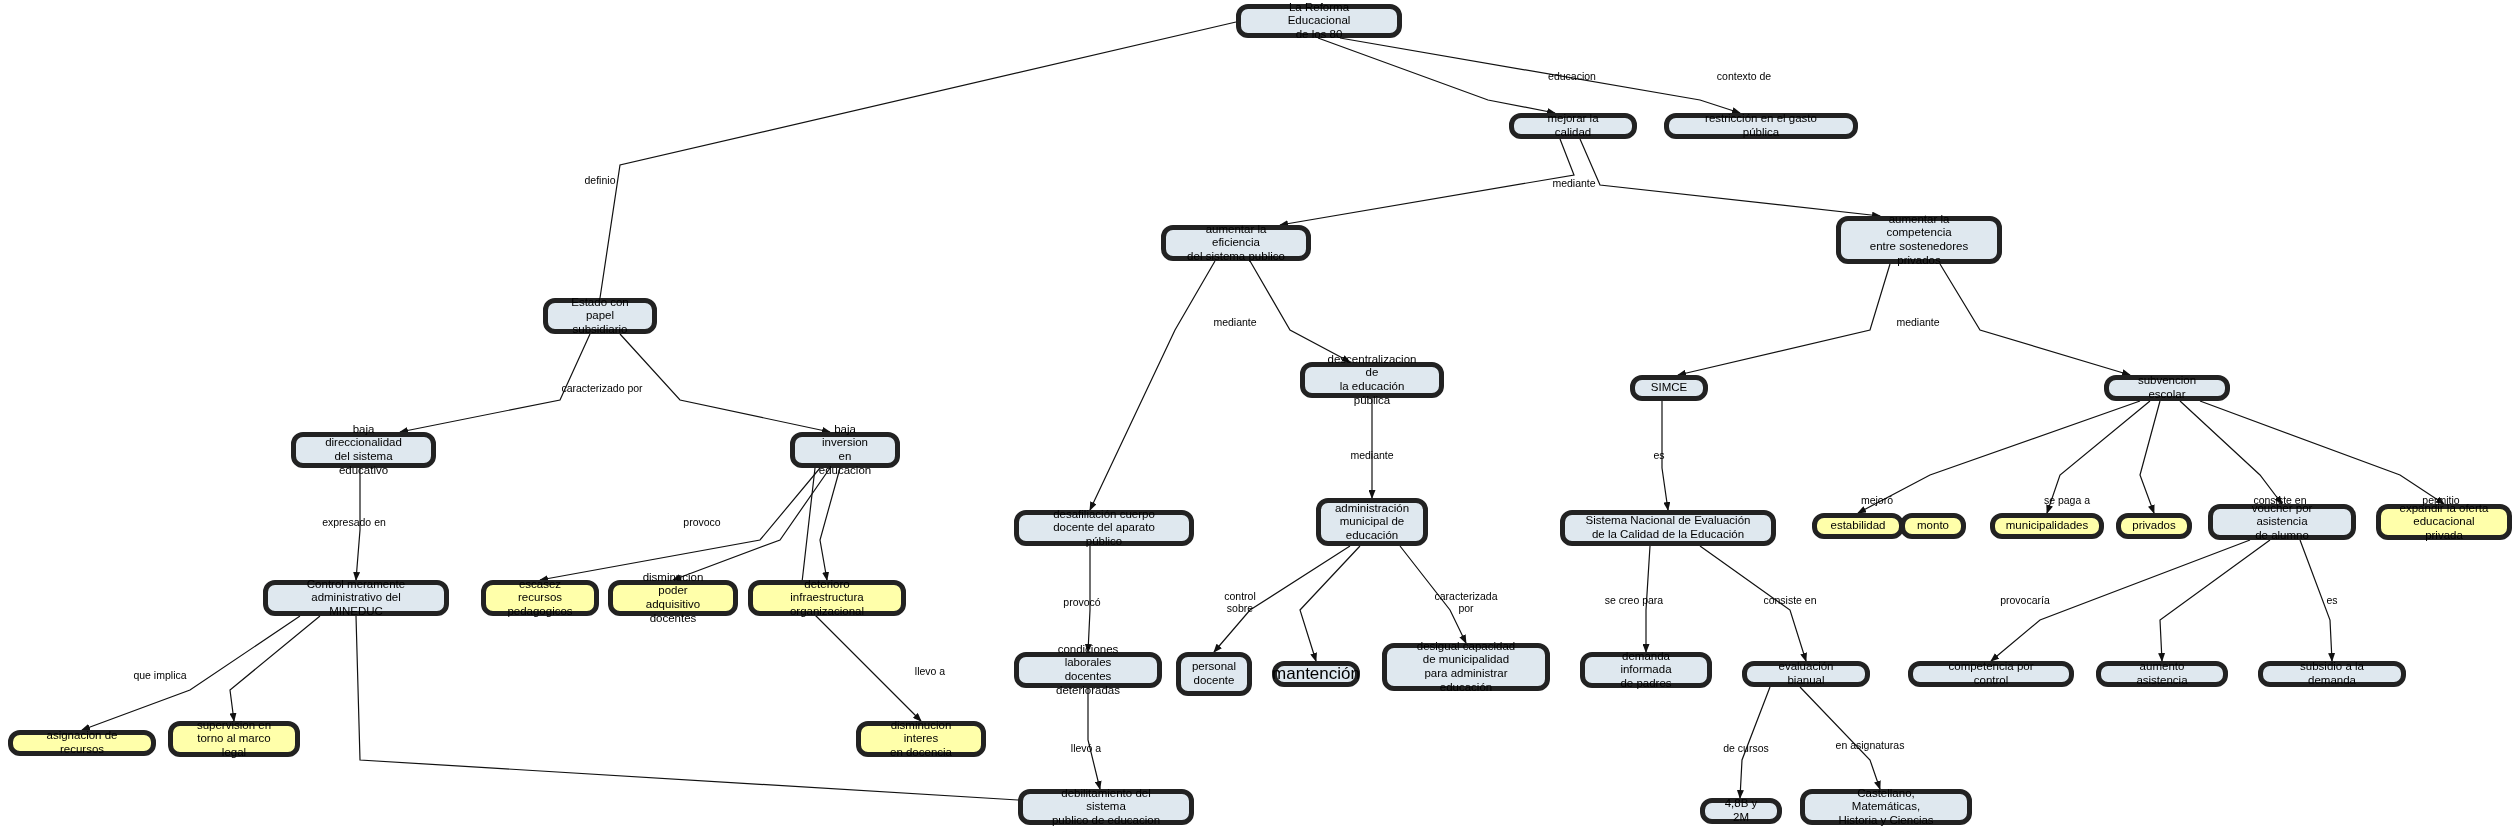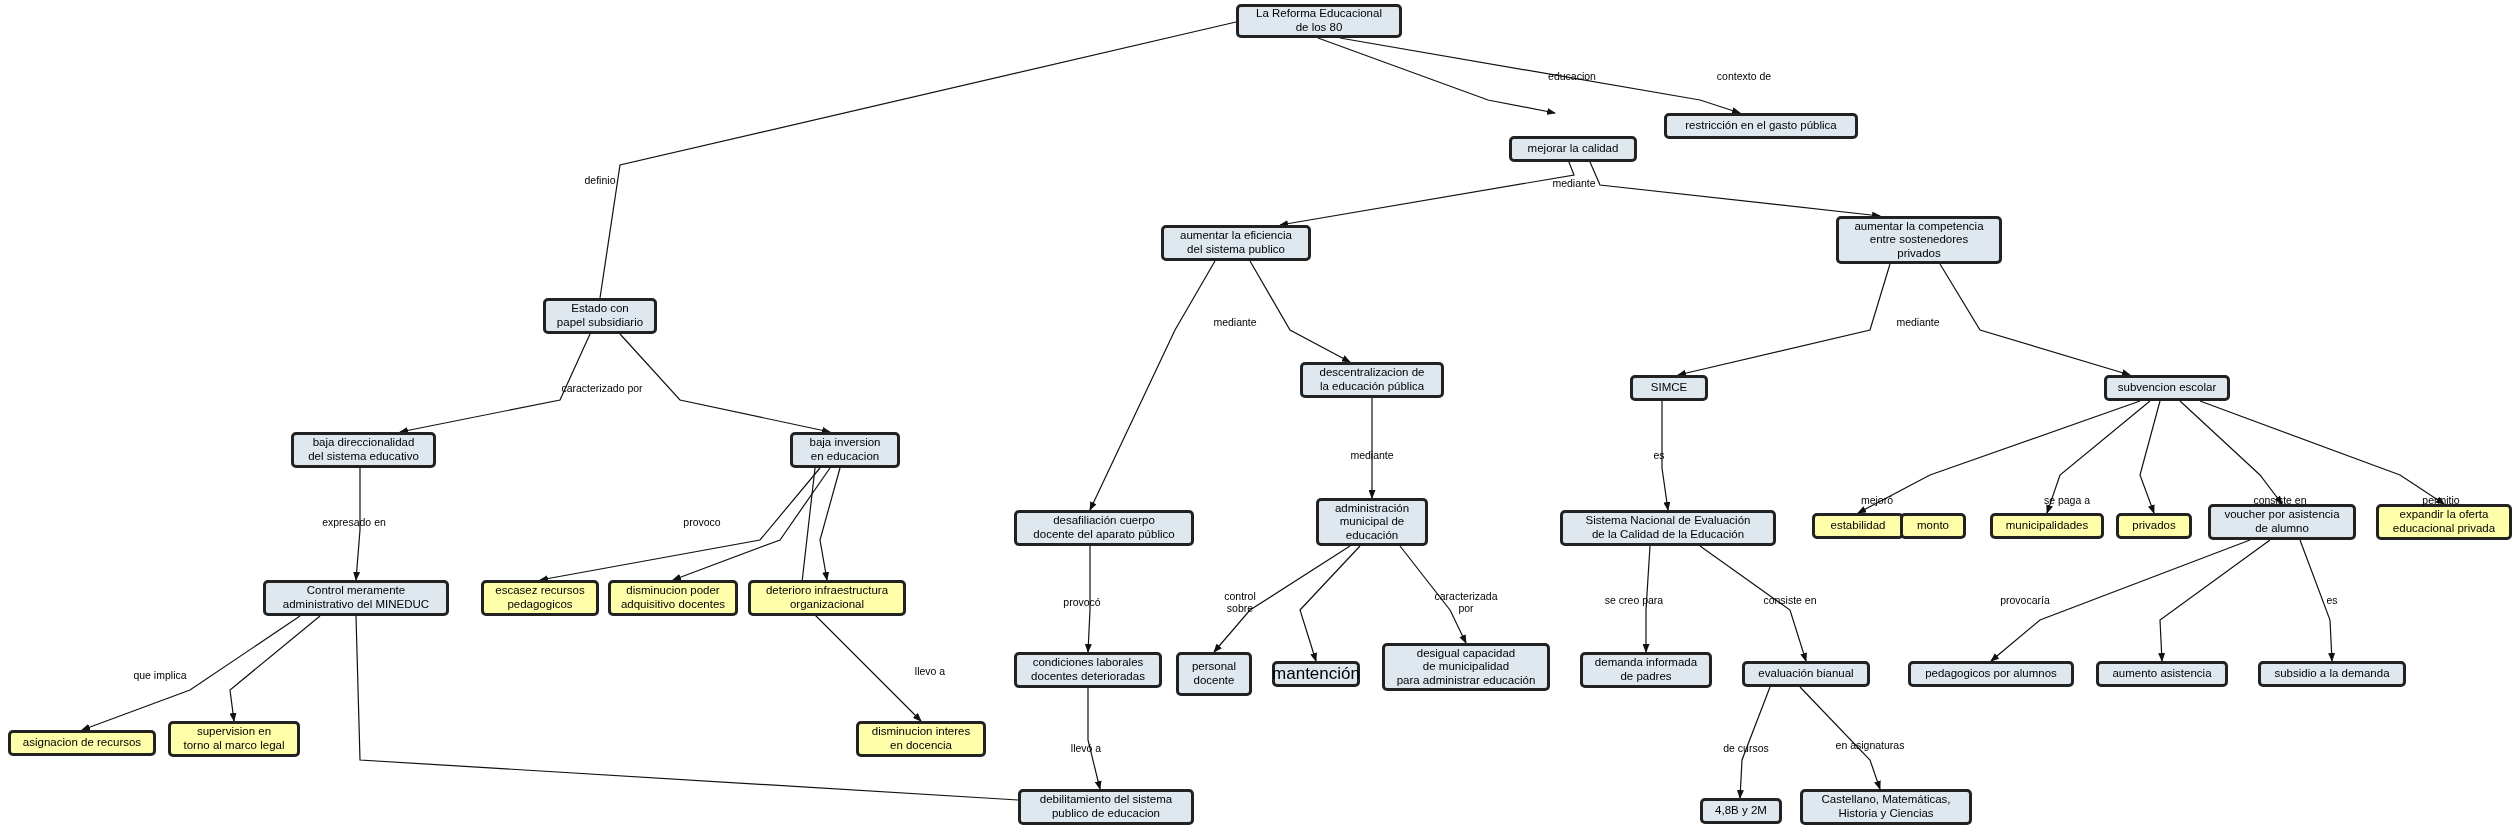--- a/index.html
+++ b/index.html
@@ -19,29 +19,29 @@
     position: absolute;
     left: 0;
     top: 0;
     width: 2520px;
     height: 840px;
     pointer-events: none;
   }
   .node {
     position: absolute;
     box-sizing: border-box;
-    border: 3px solid #22c55e;
-    border-radius: 5px;
+    border: 5px solid #22c55e;
+    border-radius: 12px;
     display: flex;
     align-items: center;
     justify-content: center;
     text-align: center;
     line-height: 1.18;
     color: #000000;
-    padding: 2px 4px;
+    padding: 2px 18px;
     white-space: pre-line;
   }
   .node.blue {
     background: #dfe8ef;
     border-color: #2a2a2a;
   }
   .node.yellow {
     background: #ffffaa;
     border-color: #2a2a2a;
   }
@@ -101,21 +101,21 @@
         <polyline points="320,616 230,690 234,721" fill="none" stroke="#111111" stroke-width="1.2" marker-end="url(#arrowhead)"></polyline>
         <polyline points="356,616 360,760 1018,800" fill="none" stroke="#111111" stroke-width="1.2"></polyline>
         <polyline points="1088,688 1088,740 1100,789" fill="none" stroke="#111111" stroke-width="1.2" marker-end="url(#arrowhead)"></polyline>
         <polyline points="1770,687 1742,760 1740,798" fill="none" stroke="#111111" stroke-width="1.2" marker-end="url(#arrowhead)"></polyline>
         <polyline points="1800,687 1870,760 1880,789" fill="none" stroke="#111111" stroke-width="1.2" marker-end="url(#arrowhead)"></polyline>
       </g>
   </svg>
   <div id="node-layer">
       <div class="node blue" style="left: 1236px; top: 4px; width: 166px; height: 34px; font-size: 11.5px; background: rgb(223, 232, 239); border-color: rgb(34, 34, 34); color: rgb(0, 0, 0);">La Reforma Educacional
 de los 80</div>
-      <div class="node blue" style="left: 1509px; top: 113px; width: 128px; height: 26px; font-size: 11.5px; background: rgb(223, 232, 239); border-color: rgb(34, 34, 34); color: rgb(0, 0, 0); margin-top: 23px;">mejorar la calidad</div>
+      <div class="node blue" style="left: 1509px; top: 113px; width: 128px; height: 26px; font-size: 11.5px; background: rgb(223, 232, 239); border-color: rgb(34, 34, 34); color: rgb(0, 0, 0);">mejorar la calidad</div>
       <div class="node blue" style="left: 1664px; top: 113px; width: 194px; height: 26px; font-size: 11.5px; background: rgb(223, 232, 239); border-color: rgb(34, 34, 34); color: rgb(0, 0, 0);">restricción en el gasto pública</div>
       <div class="node blue" style="left: 1161px; top: 225px; width: 150px; height: 36px; font-size: 11.5px; background: rgb(223, 232, 239); border-color: rgb(34, 34, 34); color: rgb(0, 0, 0);">aumentar la eficiencia
 del sistema publico</div>
       <div class="node blue" style="left: 1836px; top: 216px; width: 166px; height: 48px; font-size: 11.5px; background: rgb(223, 232, 239); border-color: rgb(34, 34, 34); color: rgb(0, 0, 0);">aumentar la competencia
 entre sostenedores
 privados</div>
       <div class="node blue" style="left: 543px; top: 298px; width: 114px; height: 36px; font-size: 11.5px; background: rgb(223, 232, 239); border-color: rgb(34, 34, 34); color: rgb(0, 0, 0);">Estado con
 papel subsidiario</div>
       <div class="node blue" style="left: 1300px; top: 362px; width: 144px; height: 36px; font-size: 11.5px; background: rgb(223, 232, 239); border-color: rgb(34, 34, 34); color: rgb(0, 0, 0);">descentralizacion de
 la educación pública</div>
@@ -152,21 +152,21 @@
 docentes deterioradas</div>
       <div class="node blue" style="left: 1176px; top: 652px; width: 76px; height: 44px; font-size: 11.5px; background: rgb(223, 232, 239); border-color: rgb(34, 34, 34); color: rgb(0, 0, 0);">personal
 docente</div>
       <div class="node blue" style="left: 1272px; top: 661px; width: 88px; height: 26px; font-size: 17px; background: rgb(223, 232, 239); border-color: rgb(34, 34, 34); color: rgb(0, 0, 0);">mantención</div>
       <div class="node blue" style="left: 1382px; top: 643px; width: 168px; height: 48px; font-size: 11.5px; background: rgb(223, 232, 239); border-color: rgb(34, 34, 34); color: rgb(0, 0, 0);">desigual capacidad
 de municipalidad
 para administrar educación</div>
       <div class="node blue" style="left: 1580px; top: 652px; width: 132px; height: 36px; font-size: 11.5px; background: rgb(223, 232, 239); border-color: rgb(34, 34, 34); color: rgb(0, 0, 0);">demanda informada
 de padres</div>
       <div class="node blue" style="left: 1742px; top: 661px; width: 128px; height: 26px; font-size: 11.5px; background: rgb(223, 232, 239); border-color: rgb(34, 34, 34); color: rgb(0, 0, 0);">evaluación bianual</div>
-      <div class="node blue" style="left: 1908px; top: 661px; width: 166px; height: 26px; font-size: 11.5px; background: rgb(223, 232, 239); border-color: rgb(34, 34, 34); color: rgb(0, 0, 0);">pedagogicos por alumnos</div>
+      <div class="node blue" style="left: 1908px; top: 661px; width: 166px; height: 26px; font-size: 11.5px; background: rgb(223, 232, 239); border-color: rgb(34, 34, 34); color: rgb(0, 0, 0);">competencia por control</div>
       <div class="node blue" style="left: 2096px; top: 661px; width: 132px; height: 26px; font-size: 11.5px; background: rgb(223, 232, 239); border-color: rgb(34, 34, 34); color: rgb(0, 0, 0);">aumento asistencia</div>
       <div class="node blue" style="left: 2258px; top: 661px; width: 148px; height: 26px; font-size: 11.5px; background: rgb(223, 232, 239); border-color: rgb(34, 34, 34); color: rgb(0, 0, 0);">subsidio a la demanda</div>
       <div class="node yellow" style="left: 8px; top: 730px; width: 148px; height: 26px; font-size: 11.5px; background: rgb(255, 255, 170); border-color: rgb(34, 34, 34); color: rgb(0, 0, 0);">asignacion de recursos</div>
       <div class="node yellow" style="left: 168px; top: 721px; width: 132px; height: 36px; font-size: 11.5px; background: rgb(255, 255, 170); border-color: rgb(34, 34, 34); color: rgb(0, 0, 0);">supervision en
 torno al marco legal</div>
       <div class="node yellow" style="left: 856px; top: 721px; width: 130px; height: 36px; font-size: 11.5px; background: rgb(255, 255, 170); border-color: rgb(34, 34, 34); color: rgb(0, 0, 0);">disminucion interes
 en docencia</div>
       <div class="node blue" style="left: 1018px; top: 789px; width: 176px; height: 36px; font-size: 11.5px; background: rgb(223, 232, 239); border-color: rgb(34, 34, 34); color: rgb(0, 0, 0);">debilitamiento del sistema
 publico de educacion</div>
       <div class="node blue" style="left: 1700px; top: 798px; width: 82px; height: 26px; font-size: 11.5px; background: rgb(223, 232, 239); border-color: rgb(34, 34, 34); color: rgb(0, 0, 0);">4,8B y 2M</div>

